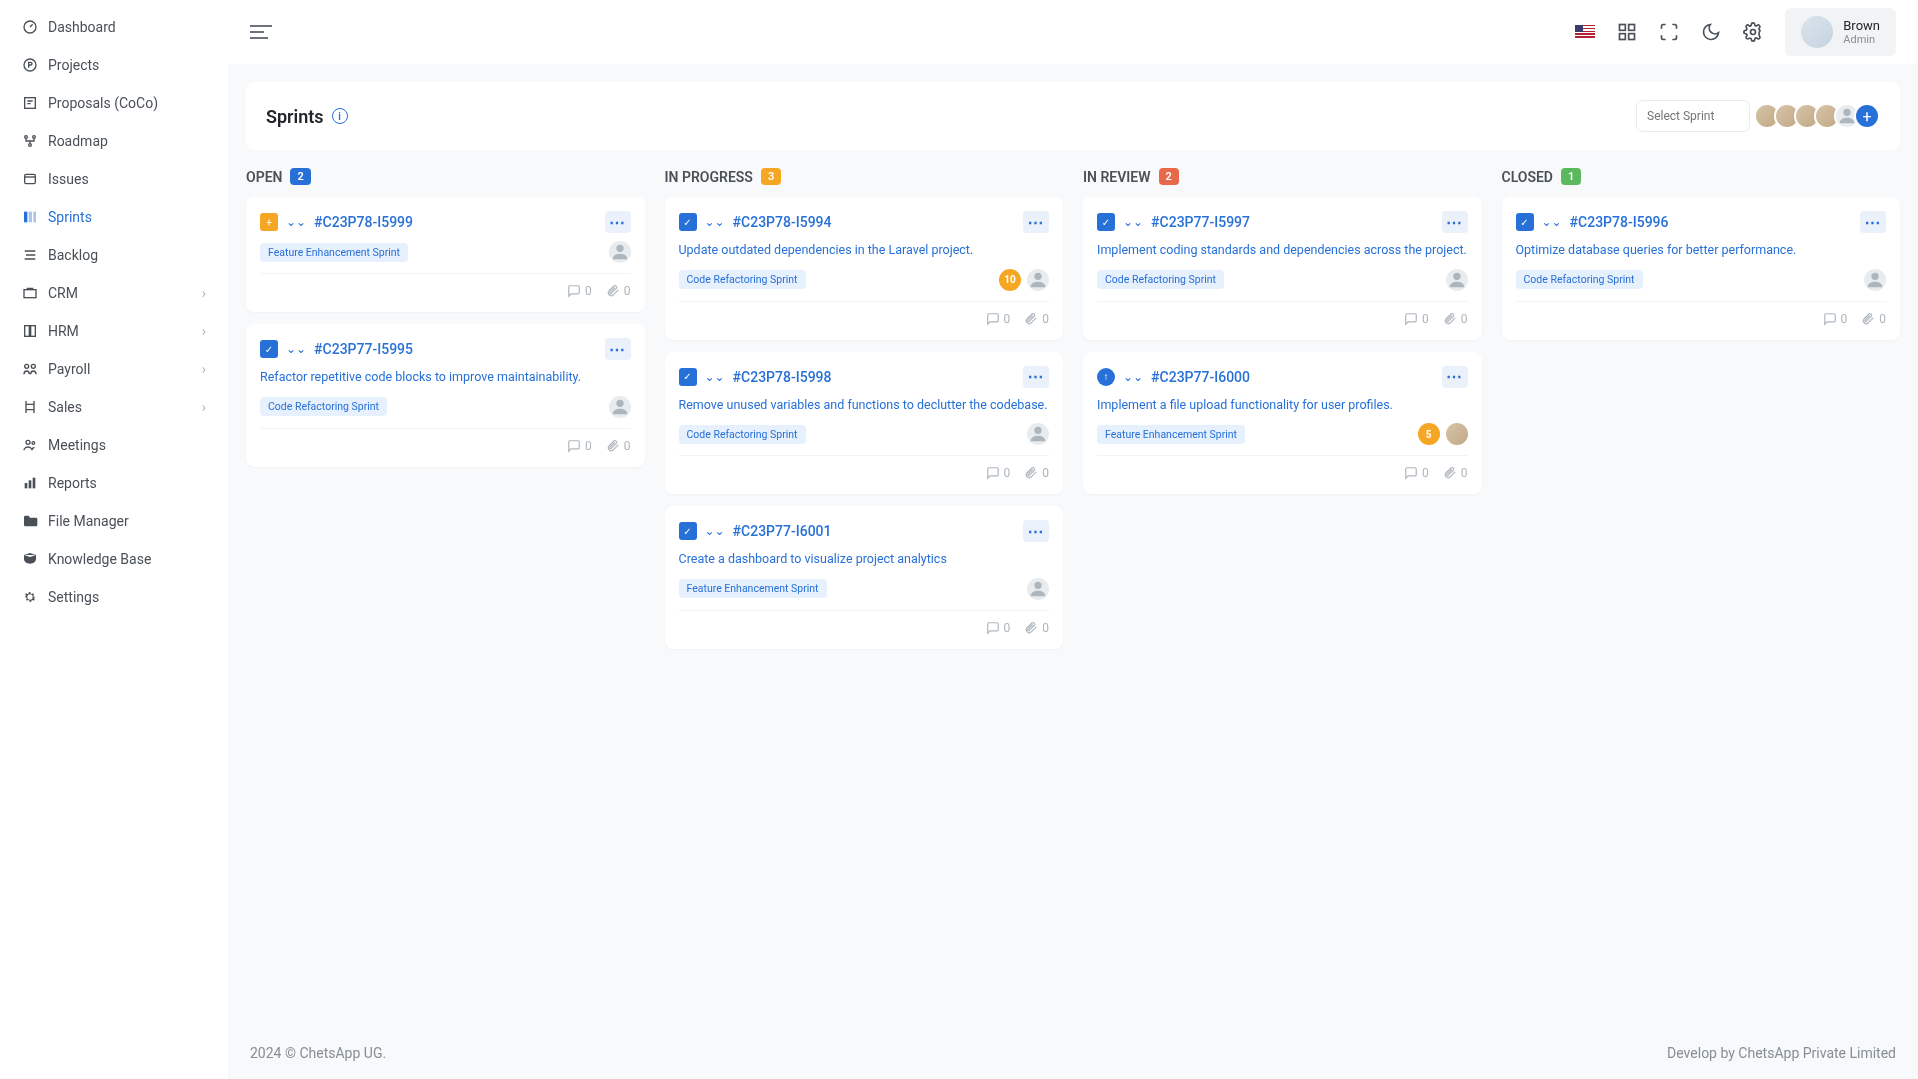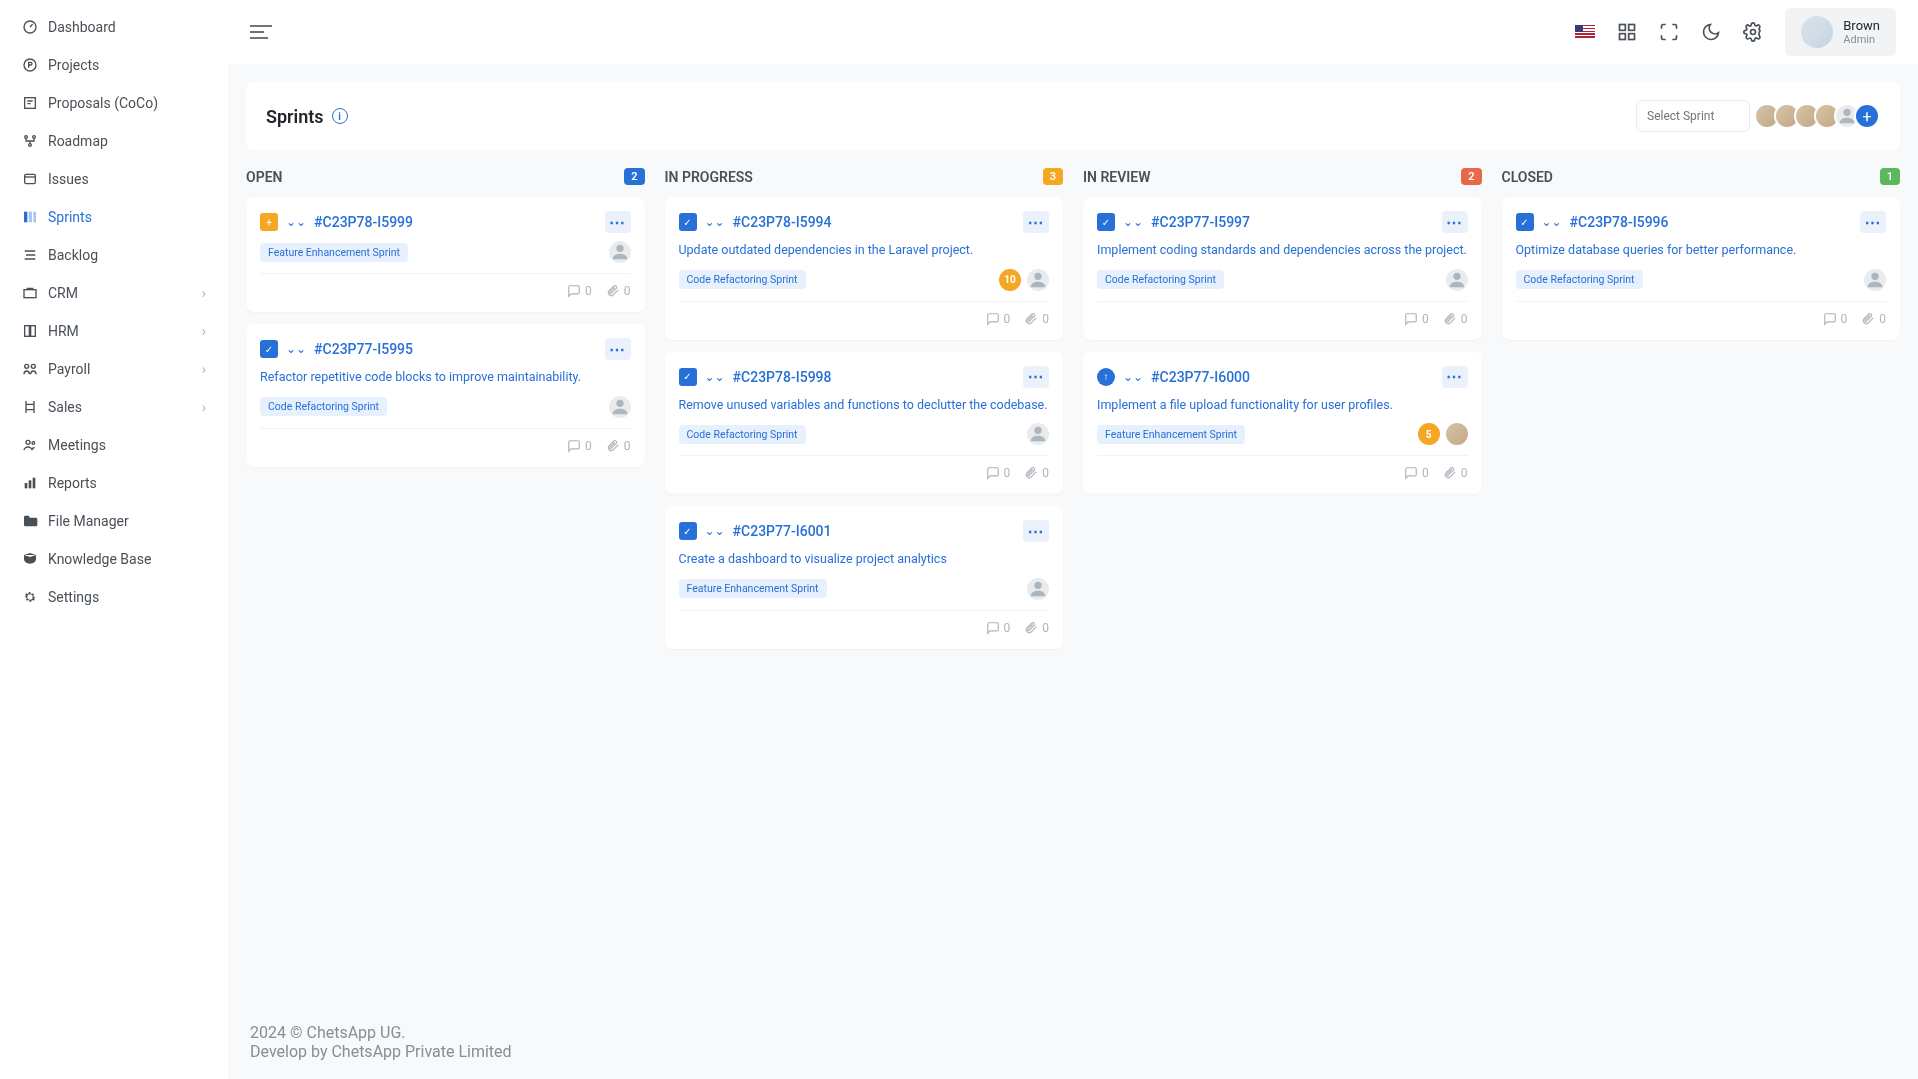--- a/index.html
+++ b/index.html
@@ -35,21 +35,21 @@
 .info-icon { width:16px;height:16px;border:1.5px solid #2770d8;border-radius:50%;color:#2770d8;font-size:10px;display:inline-flex;align-items:center;justify-content:center; }
 .header-right { display:flex; align-items:center; gap:10px; }
 .sprint-select { width:114px; padding:8px 10px; border:1px solid #e9ecef; border-radius:6px; font-size:12px; color:#adb5bd; background:#fff; }
 .avatars { display:flex; }
 .avatars .av { width:26px;height:26px;border-radius:50%;border:2px solid #fff;margin-left:-6px;background:linear-gradient(135deg,#d8c4a8,#bfa885); }
 .avatars .av.gray { background:#e9ecef; color:#adb5bd; display:flex;align-items:center;justify-content:center;font-size:12px; }
 .add-btn { width:26px;height:26px;border-radius:50%;background:#2770d8;color:#fff;display:flex;align-items:center;justify-content:center;font-size:16px;margin-left:-6px;cursor:pointer;border:2px solid #fff; }
 
 .board { display:flex; gap:20px; }
 .column { flex:1; }
-.col-head { font-size:14px; font-weight:600; color:#495057; margin-bottom:12px; display:flex; align-items:center; gap:8px;justify-content:space-between; }
+.col-head { font-size:14px; font-weight:600; color:#495057; margin-bottom:12px; display:flex; align-items:center; gap:8px; }
 .badge { font-size:11px; padding:2px 7px; border-radius:4px; font-weight:600; }
 .badge.blue{background:#2770d8;color:#fff;} .badge.orange{background:#f5a623;color:#fff;} .badge.red{background:#e8684a;color:#fff;} .badge.green{background:#5cb85c;color:#fff;}
 
 .card { background:#fff; border-radius:8px; padding:14px; margin-bottom:12px; box-shadow:0 1px 2px rgba(0,0,0,0.03); }
 .card-head { display:flex; align-items:center; gap:8px; margin-bottom:8px; }
 .card-id { color:#2770d8; font-size:14px; font-weight:500; cursor:pointer; }
 .type-icon { width:18px;height:18px;border-radius:3px;display:inline-flex;align-items:center;justify-content:center;font-size:10px;color:#fff; }
 .type-icon.task{background:#2770d8;} .type-icon.new{background:#f5a623;} .type-icon.up{background:#2770d8;border-radius:50%;}
 .priority { color:#2770d8; font-size:12px; }
 .card-menu { margin-left:auto; background:#eaf1fb; color:#2770d8; width:26px;height:22px;border-radius:4px;display:flex;align-items:center;justify-content:center;cursor:pointer;font-weight:bold;letter-spacing:1px; }
@@ -57,21 +57,21 @@
 .tag-row { display:flex; align-items:center; }
 .tag { background:#e7f0fd; color:#2770d8; font-size:10.5px; padding:3px 8px; border-radius:4px; }
 .tag-right { margin-left:auto; display:flex; align-items:center; gap:6px; }
 .count-badge { width:22px;height:22px;border-radius:50%;color:#fff;font-size:10px;display:inline-flex;align-items:center;justify-content:center;font-weight:700; }
 .count-badge.y{background:#f5a623;} .count-badge.o{background:#f5a623;}
 .assignee-ph { width:22px;height:22px;border-radius:50%;background:#e9ecef;color:#adb5bd;display:inline-flex;align-items:center;justify-content:center; }
 .assignee-av { width:22px;height:22px;border-radius:50%;background:linear-gradient(135deg,#d8c4a8,#bfa885); }
 .card-foot { display:flex; justify-content:flex-end; gap:14px; margin-top:10px; padding-top:10px; border-top:1px solid #f1f3f5; color:#adb5bd; font-size:12px; }
 .ft { display:flex; align-items:center; gap:4px; }
 
-.footer { display:flex; justify-content:space-between; padding:16px 4px 0; font-size:16px; color:#868e96; margin-top:auto;flex-direction:column; }
+.footer { display:flex; justify-content:space-between; padding:16px 4px 0; font-size:14px; color:#868e96; margin-top:auto; }
 
 svg { width:100%; height:100%; }
 </style>
 </head>
 <body>
 
 <div class="sidebar">
   <div class="nav" id="nav-list">
       <div class="nav-item">
         <span class="icon">

